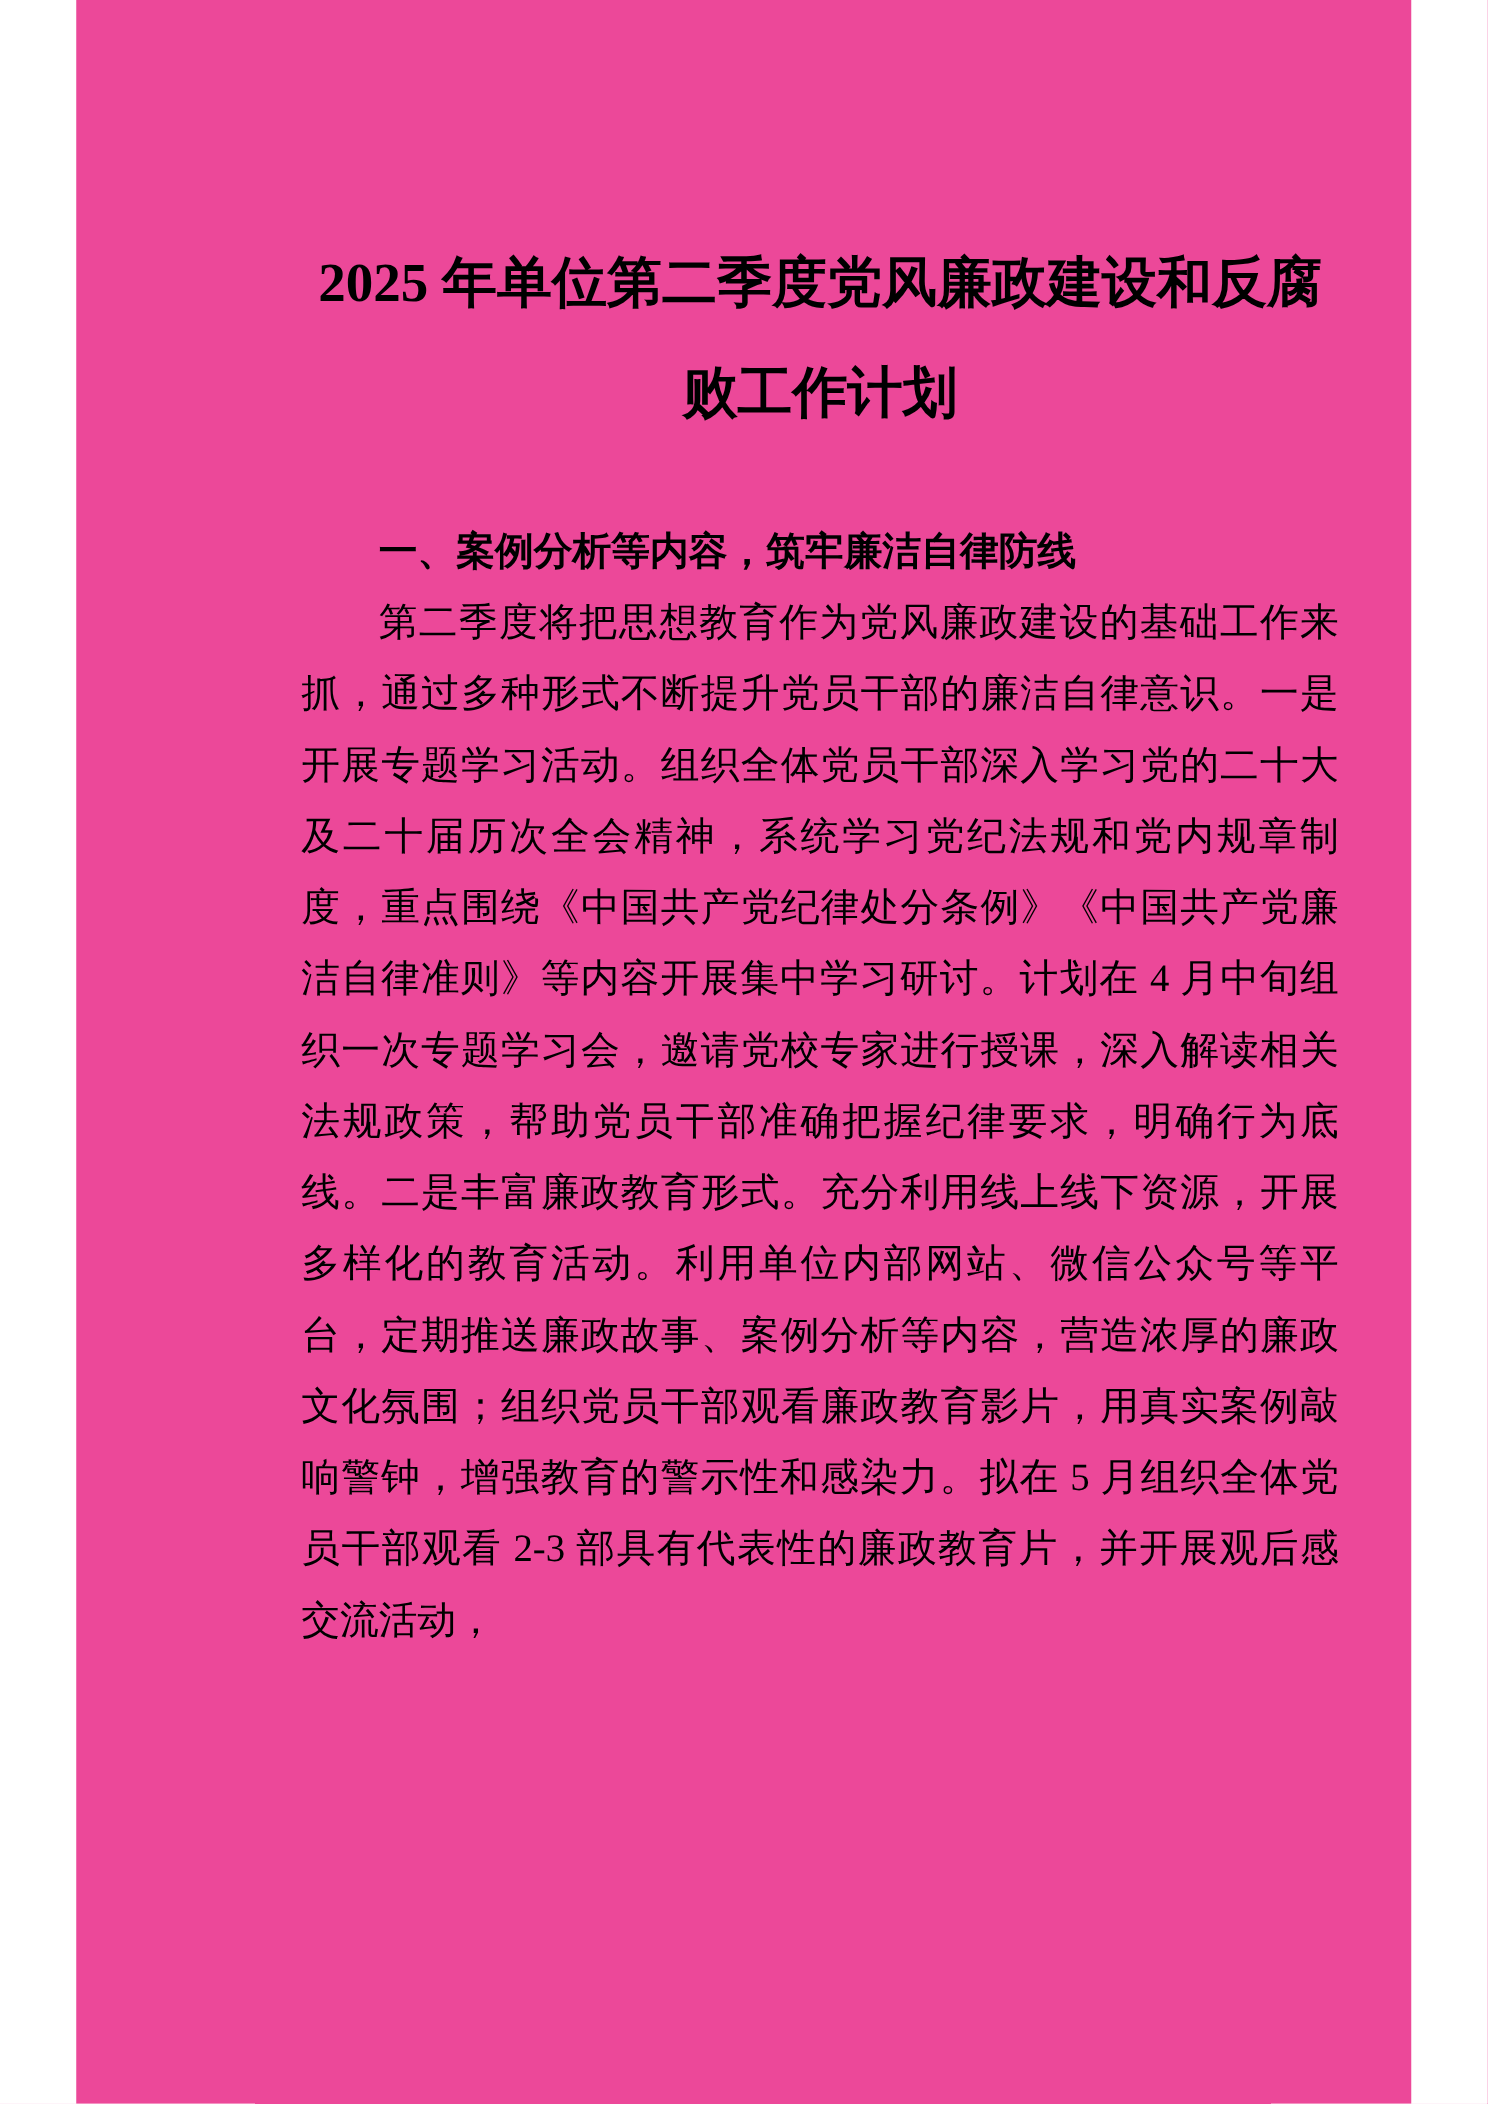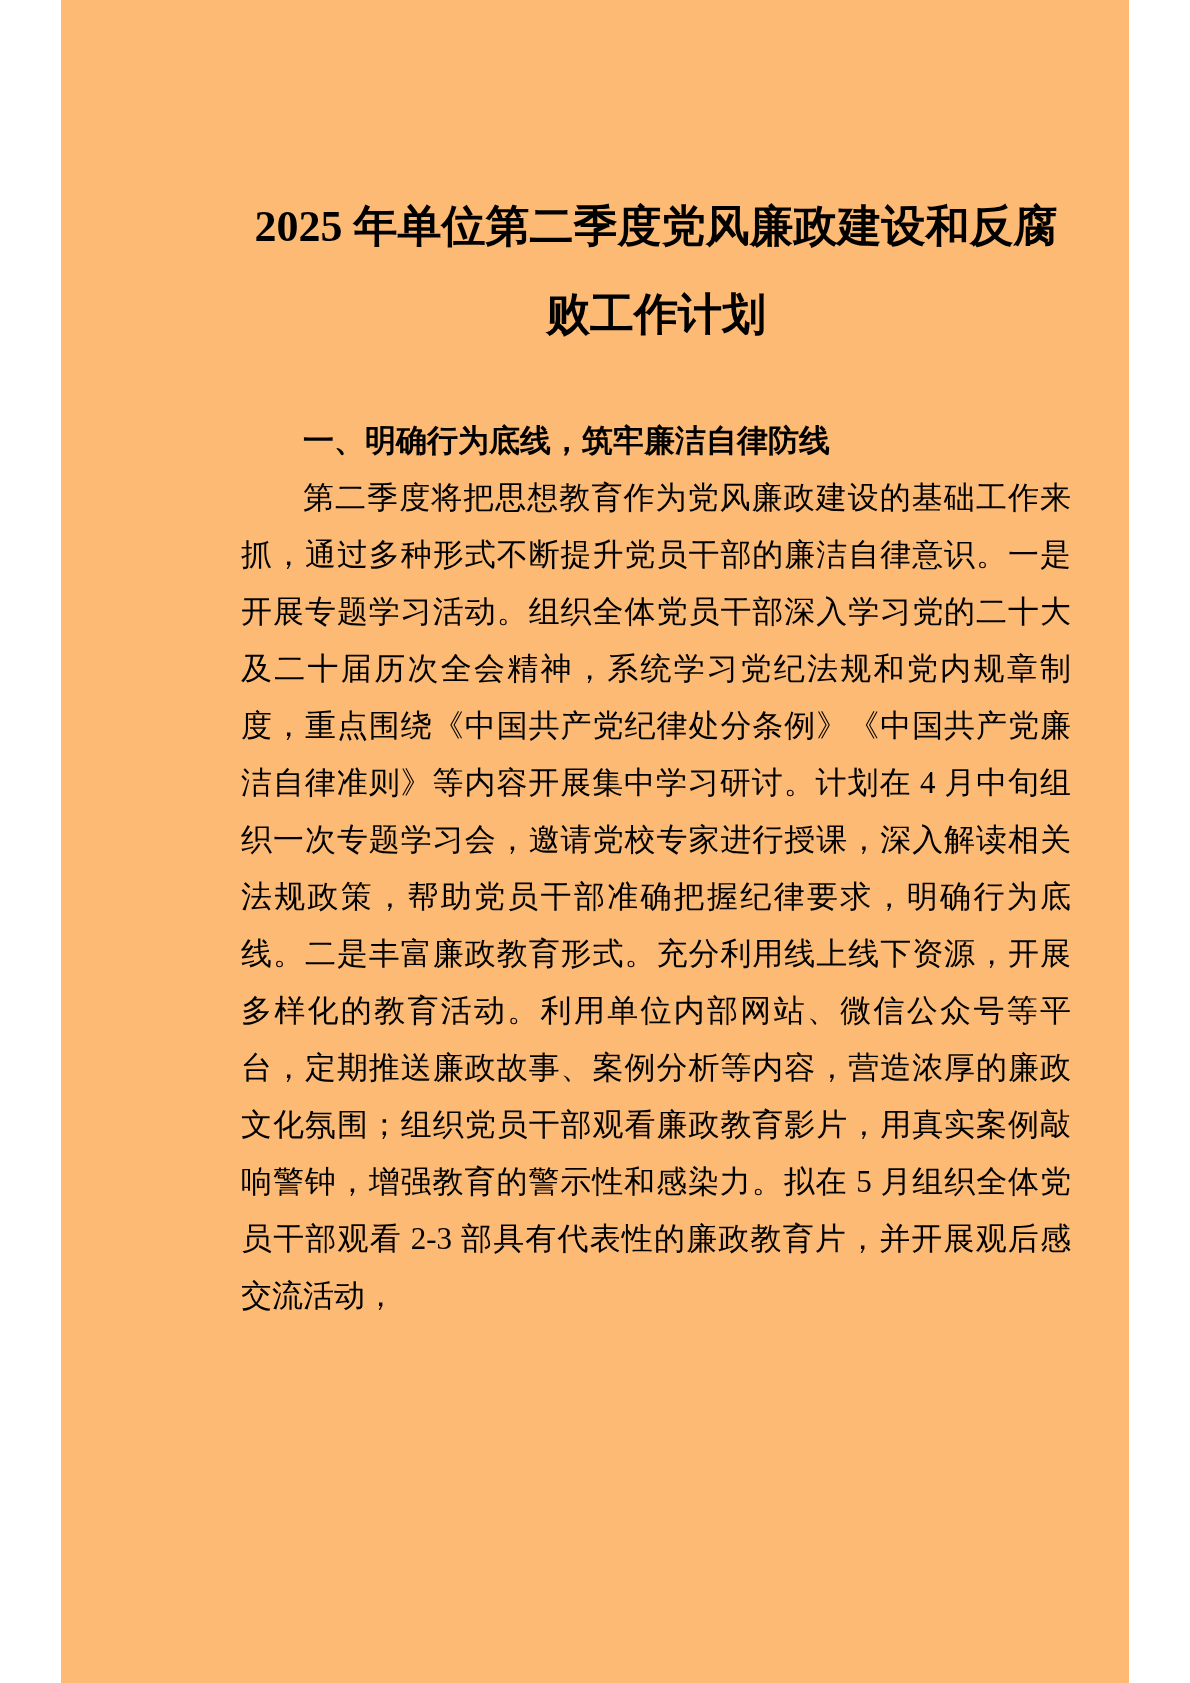--- a/index.html
+++ b/index.html
@@ -5,21 +5,21 @@
   html, body {
     margin: 0;
     padding: 0;
     background: #ffffff;
   }
   .page {
     position: relative;
     width: 1068px;
     height: 1683px;
     margin: 0 auto;
-    background: #fdba74;
+    background: #ec4899;
     color: #000000;
     overflow: hidden;
   }
   .content {
     position: absolute;
     left: 180px;
     top: 183px;
     width: 830px;
   }
   .doc-title {
@@ -49,16 +49,16 @@
     text-indent: 2em;
     margin: 0;
   }
 </style>
 </head>
 <body>
 
 <div class="page">
   <div class="content">
     <h1 class="doc-title">2025 年单位第二季度党风廉政建设和反腐败工作计划</h1>
-    <h2 class="section-heading">一、明确行为底线，筑牢廉洁自律防线</h2>
+    <h2 class="section-heading">一、案例分析等内容，筑牢廉洁自律防线</h2>
     <p class="para">第二季度将把思想教育作为党风廉政建设的基础工作来抓，通过多种形式不断提升党员干部的廉洁自律意识。一是开展专题学习活动。组织全体党员干部深入学习党的二十大及二十届历次全会精神，系统学习党纪法规和党内规章制度，重点围绕《中国共产党纪律处分条例》《中国共产党廉洁自律准则》等内容开展集中学习研讨。计划在 4 月中旬组织一次专题学习会，邀请党校专家进行授课，深入解读相关法规政策，帮助党员干部准确把握纪律要求，明确行为底线。二是丰富廉政教育形式。充分利用线上线下资源，开展多样化的教育活动。利用单位内部网站、微信公众号等平台，定期推送廉政故事、案例分析等内容，营造浓厚的廉政文化氛围；组织党员干部观看廉政教育影片，用真实案例敲响警钟，增强教育的警示性和感染力。拟在 5 月组织全体党员干部观看 2-3 部具有代表性的廉政教育片，并开展观后感交流活动，</p>
   </div>
 </div>
 
 </body></html>

